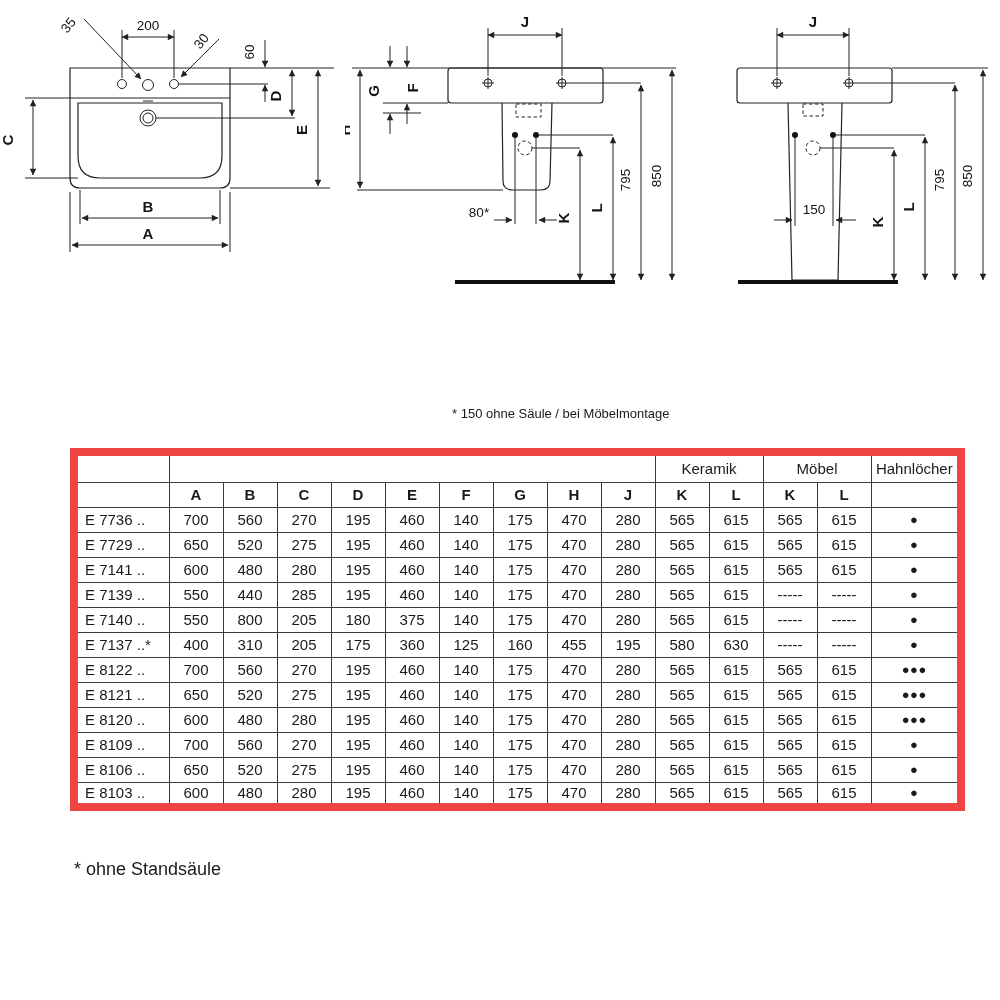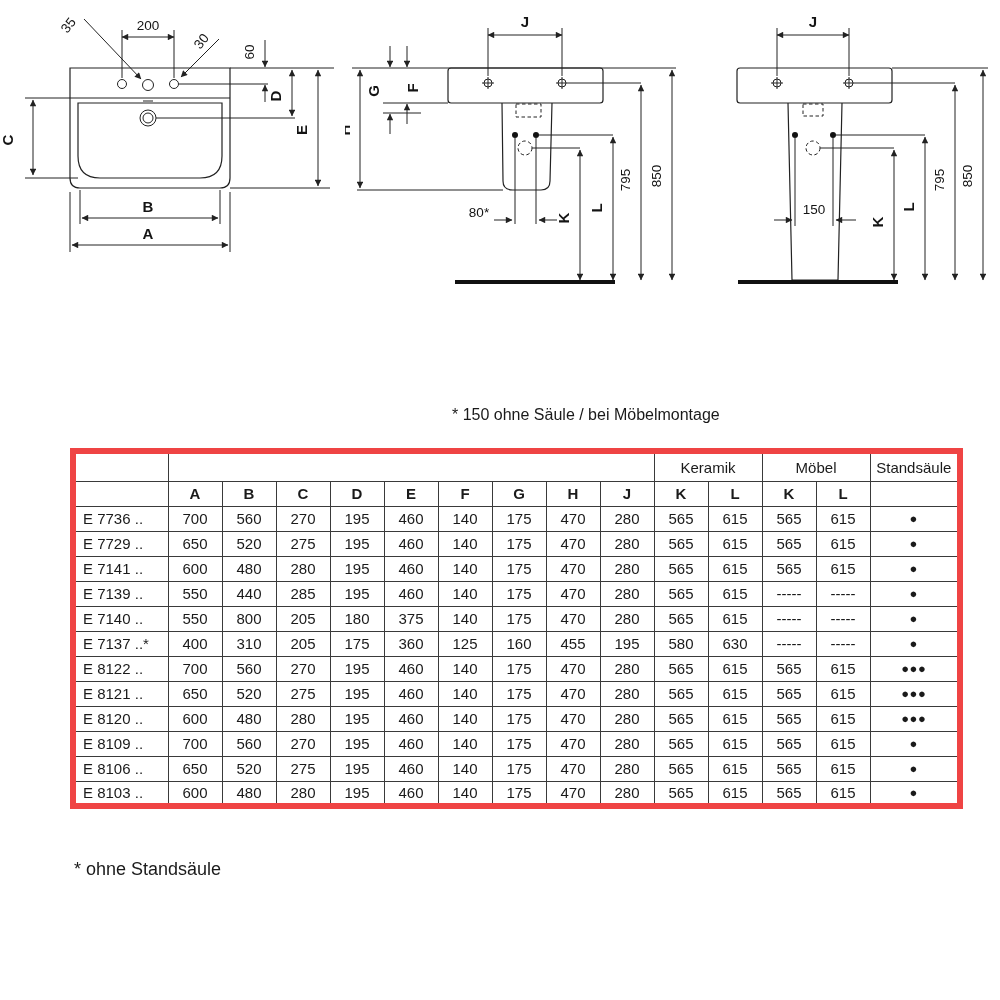--- a/index.html
+++ b/index.html
@@ -10,28 +10,28 @@
   svg .thin{stroke:#222;stroke-width:1;fill:none;}
   svg .thick{stroke:#111;stroke-width:4;fill:none;}
   svg .dash{stroke:#222;stroke-width:1;fill:none;stroke-dasharray:3.5,2.5;}
   svg .dot{fill:#111;stroke:none;}
   svg text{fill:#141414;font-family:"Liberation Sans",sans-serif;}
   svg .dim{font-size:15px;font-weight:bold;}
   svg .num{font-size:13.5px;font-weight:normal;}
   #svg-front{left:0;top:110;width:345px;height:290px;}
   #svg-side{left:345px;top:110;width:345px;height:320px;}
   #svg-ped{left:690px;top:110;width:310px;height:320px;}
-  .fn1{position:absolute;left:452px;top:406px;font-size:16px;text-align:right;}
+  .fn1{position:absolute;left:452px;top:406px;font-size:13px;text-align:right;}
   .fn2{position:absolute;left:74px;top:859px;font-size:18px;}
   .dim-table{position:absolute;left:70px;top:448px;width:887px;
              border-collapse:collapse;table-layout:fixed;}
   .dim-table th,.dim-table td{border:1px solid #3a3a3a;text-align:center;
              font-size:15px;font-weight:normal;padding:0;background:#fff;
              white-space:nowrap;overflow:hidden;}
-  .dim-table{border:6px solid #ef4444;}
+  .dim-table{border:8px solid #ef4444;}
   .dim-table thead tr.group-row{height:30px;}
   .dim-table thead tr.letter-row{height:25px;}
   .dim-table tbody tr{height:25px;}
   .dim-table th.letter{font-weight:bold;}
   .dim-table td.model{text-align:left;padding-left:7px;}
   .dim-table td.holes{font-size:13px;letter-spacing:0.5px;}
 </style>
 </head>
 <body>
 
@@ -243,21 +243,21 @@
       <col style="width:95px">
       <col span="13" style="width:54px">
       <col style="width:90px">
     </colgroup>
     <thead>
       <tr class="group-row">
         <th></th>
         <th colspan="9"></th>
         <th colspan="2">Keramik</th>
         <th colspan="2">Möbel</th>
-        <th>Standsäule</th>
+        <th>Hahnlöcher</th>
       </tr>
       <tr class="letter-row" id="col-row">
         <th></th>
         <th class="letter">A</th>
           <th class="letter">B</th>
           <th class="letter">C</th>
           <th class="letter">D</th>
           <th class="letter">E</th>
           <th class="letter">F</th>
           <th class="letter">G</th>

